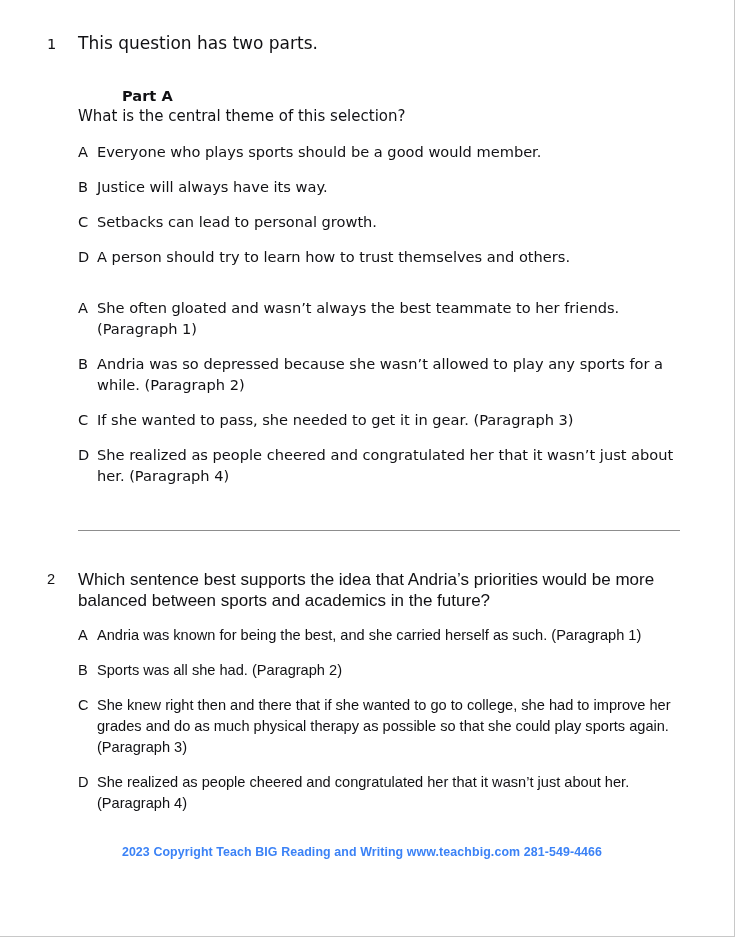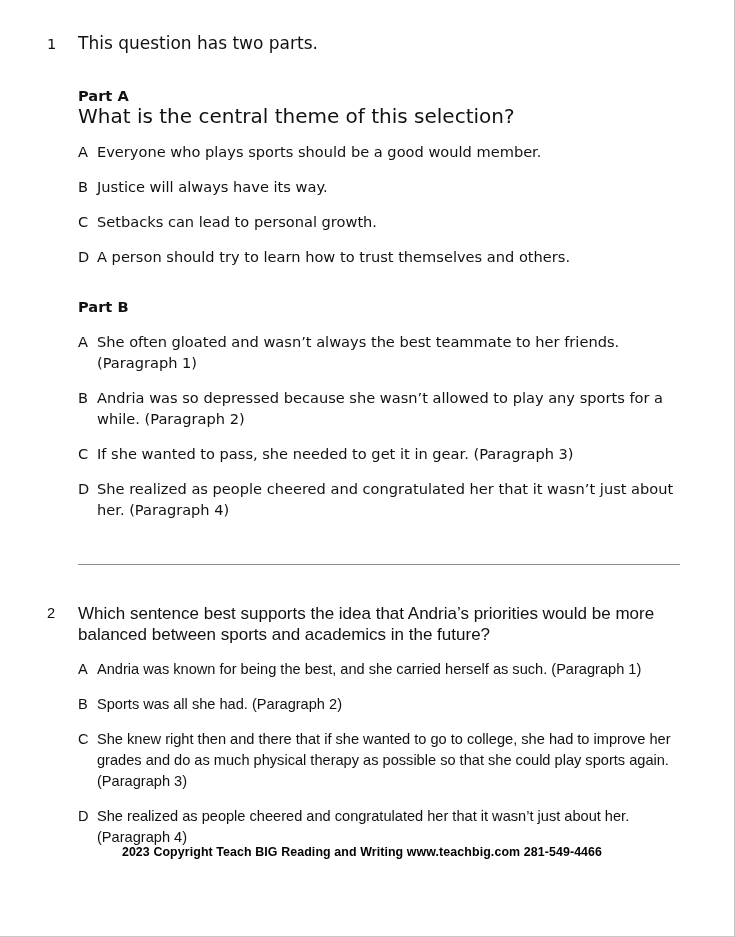--- a/index.html
+++ b/index.html
@@ -65,23 +65,24 @@
 
   
   .part {
     margin-left: 78px;
     margin-right: 44px;
   }
   .part-label {
     font-size: 14.6px;
     line-height: 20px;
     font-weight: bold;
+    margin-left: 44px;
   }
   .part-prompt {
-    font-size: 20px;
+    font-size: 15px;
     line-height: 21px;
   }
 
   
   .choices {
     margin-left: 78px;
     margin-right: 40px;
   }
 
   .choice {
@@ -123,21 +124,21 @@
   .footer {
     position: absolute;
     left: 0;
     top: 845px;
     width: 724px;
     text-align: center;
     font-family: "Liberation Sans", "DejaVu Sans", sans-serif;
     font-size: 12.4px;
     font-weight: bold;
     letter-spacing: 0.1px;
-    color: #000000;
+    color: #3b82f6;
   }
 </style>
 </head>
 <body>
 
 <div class="page">
   <div class="content">
 
     <div class="question-block" style="padding-top:33px;">
 
@@ -164,21 +165,20 @@
           <div class="choice-letter">C</div>
           <div class="choice-text"><span>Setbacks can lead to personal growth.</span><span class="cite"></span></div>
         </div>
         <div class="choice">
           <div class="choice-letter">D</div>
           <div class="choice-text"><span>A person should try to learn how to trust themselves and others.</span><span class="cite"></span></div>
         </div>
       </div>
 
       <div class="part" style="margin-top:30px;">
-        <div class="part-label">Part B</div>
       </div>
 
       <div class="choices" style="margin-top:12px;">
         <div class="choice">
           <div class="choice-letter">A</div>
           <div class="choice-text"><span class="quote">She often gloated and wasn’t always the best teammate to her friends.</span><span class="cite"> (Paragraph 1)</span></div>
         </div>
         <div class="choice">
           <div class="choice-letter">B</div>
           <div class="choice-text"><span class="quote">Andria was so depressed because she wasn’t allowed to play any sports for a while.</span><span class="cite"> (Paragraph 2)</span></div>

